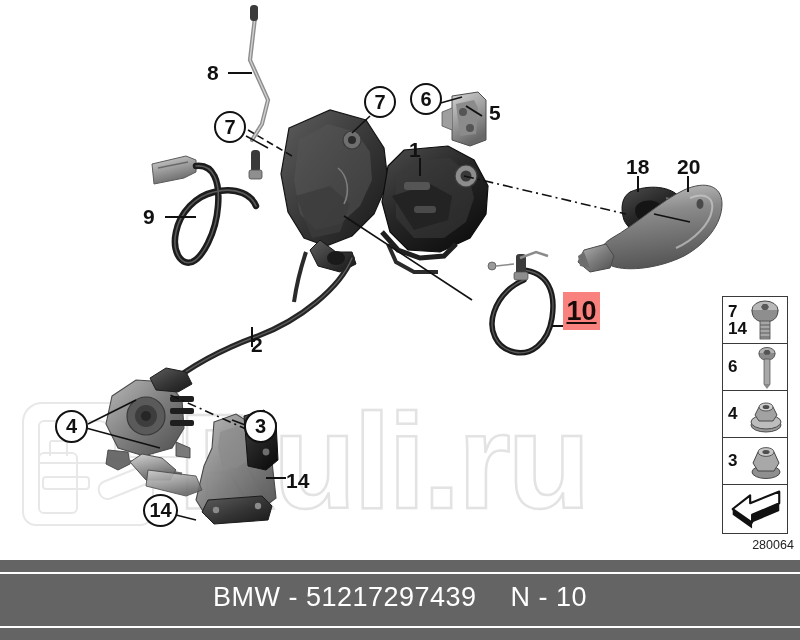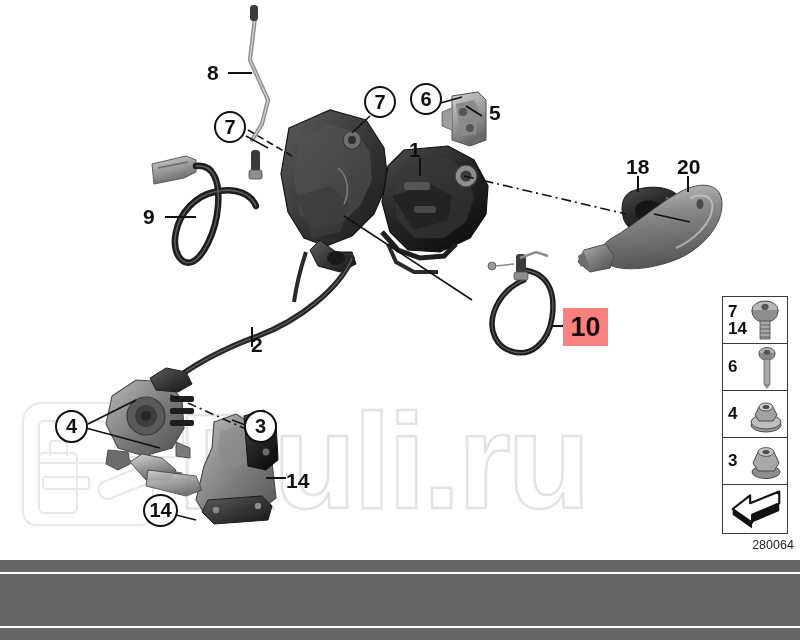--- a/index.html
+++ b/index.html
@@ -258,21 +258,21 @@
   <div class="callout plain" style="left:207px;top:62px;">8</div>
   <div class="circ" style="left:214px;top:111px;width:28px;height:28px;">7</div>
   <div class="circ" style="left:364px;top:86px;width:28px;height:28px;">7</div>
   <div class="circ" style="left:410px;top:83px;width:28px;height:28px;">6</div>
   <div class="callout plain" style="left:489px;top:102px;">5</div>
   <div class="callout plain" style="left:409px;top:139px;">1</div>
   <div class="callout plain" style="left:626px;top:156px;">18</div>
   <div class="callout plain" style="left:677px;top:156px;">20</div>
   <div class="callout plain" style="left:143px;top:206px;">9</div>
   <div class="callout plain" style="left:251px;top:334px;">2</div>
-  <div class="hl" style="left:563px;top:308px;width:45px;height:38px;">10</div>
+  <div class="hl" style="left:563px;top:292px;width:37px;height:38px;text-decoration:underline;">10</div>
   <div class="circ" style="left:55px;top:410px;width:29px;height:29px;">4</div>
   <div class="circ" style="left:244px;top:410px;width:29px;height:29px;">3</div>
   <div class="callout plain" style="left:286px;top:470px;">14</div>
   <div class="circ" style="left:143px;top:494px;width:31px;height:29px;">14</div>
 
   <div id="legend">
 
     <div class="lg-cell">
       <div class="lg-num">
         <span>7</span>
@@ -331,16 +331,19 @@
         <path d="M10 24 L30 38 L30 44 L10 30 Z" fill="#111"></path>
         <path d="M30 38 L58 26 L58 18 L30 30 Z" fill="#111"></path>
       </svg>
     </div>
   </div>
 
   <div class="diag-id">280064</div>
 
   <div id="footer">
     <div class="rule top"></div>
+    <div class="txt">
+      <span>BMW - 51217297439</span><span class="gap"></span><span>N - 10</span>
+    </div>
     <div class="rule bot"></div>
   </div>
 
 </div>
 
 </body></html>

